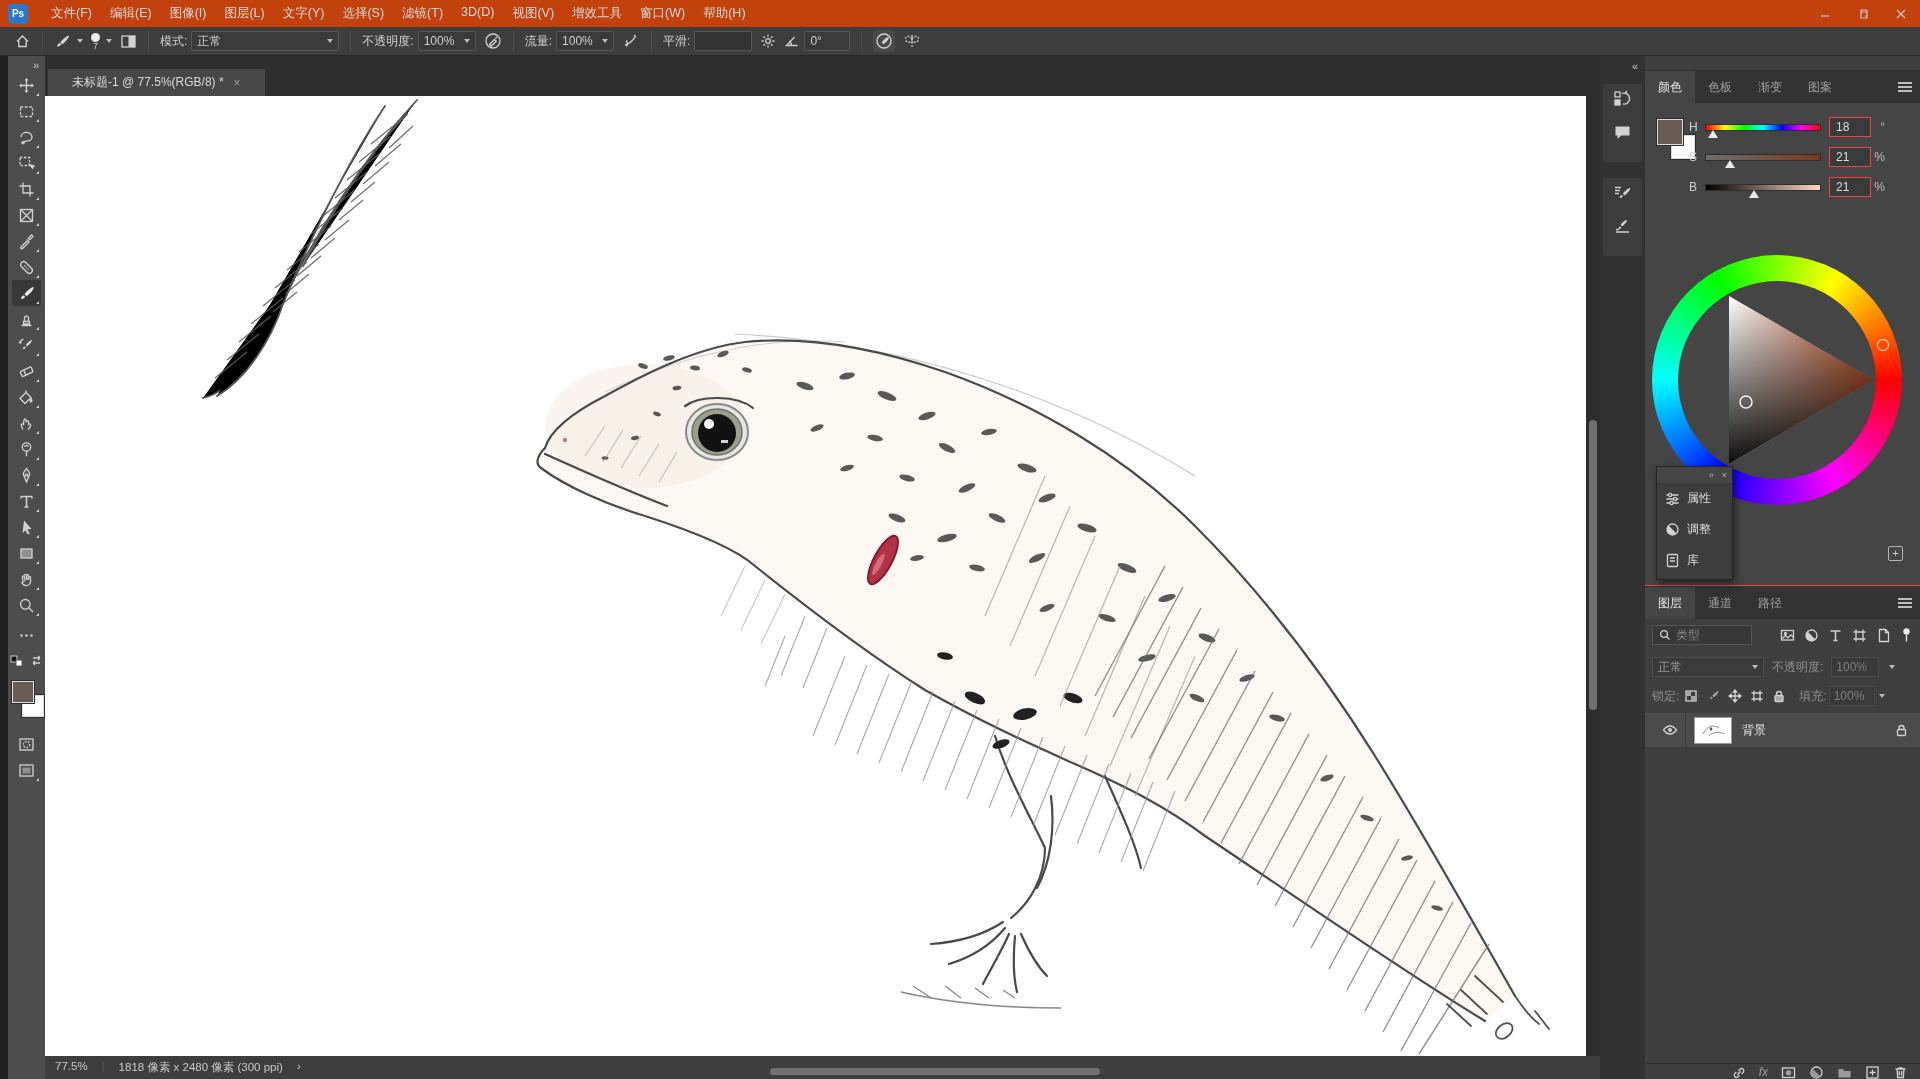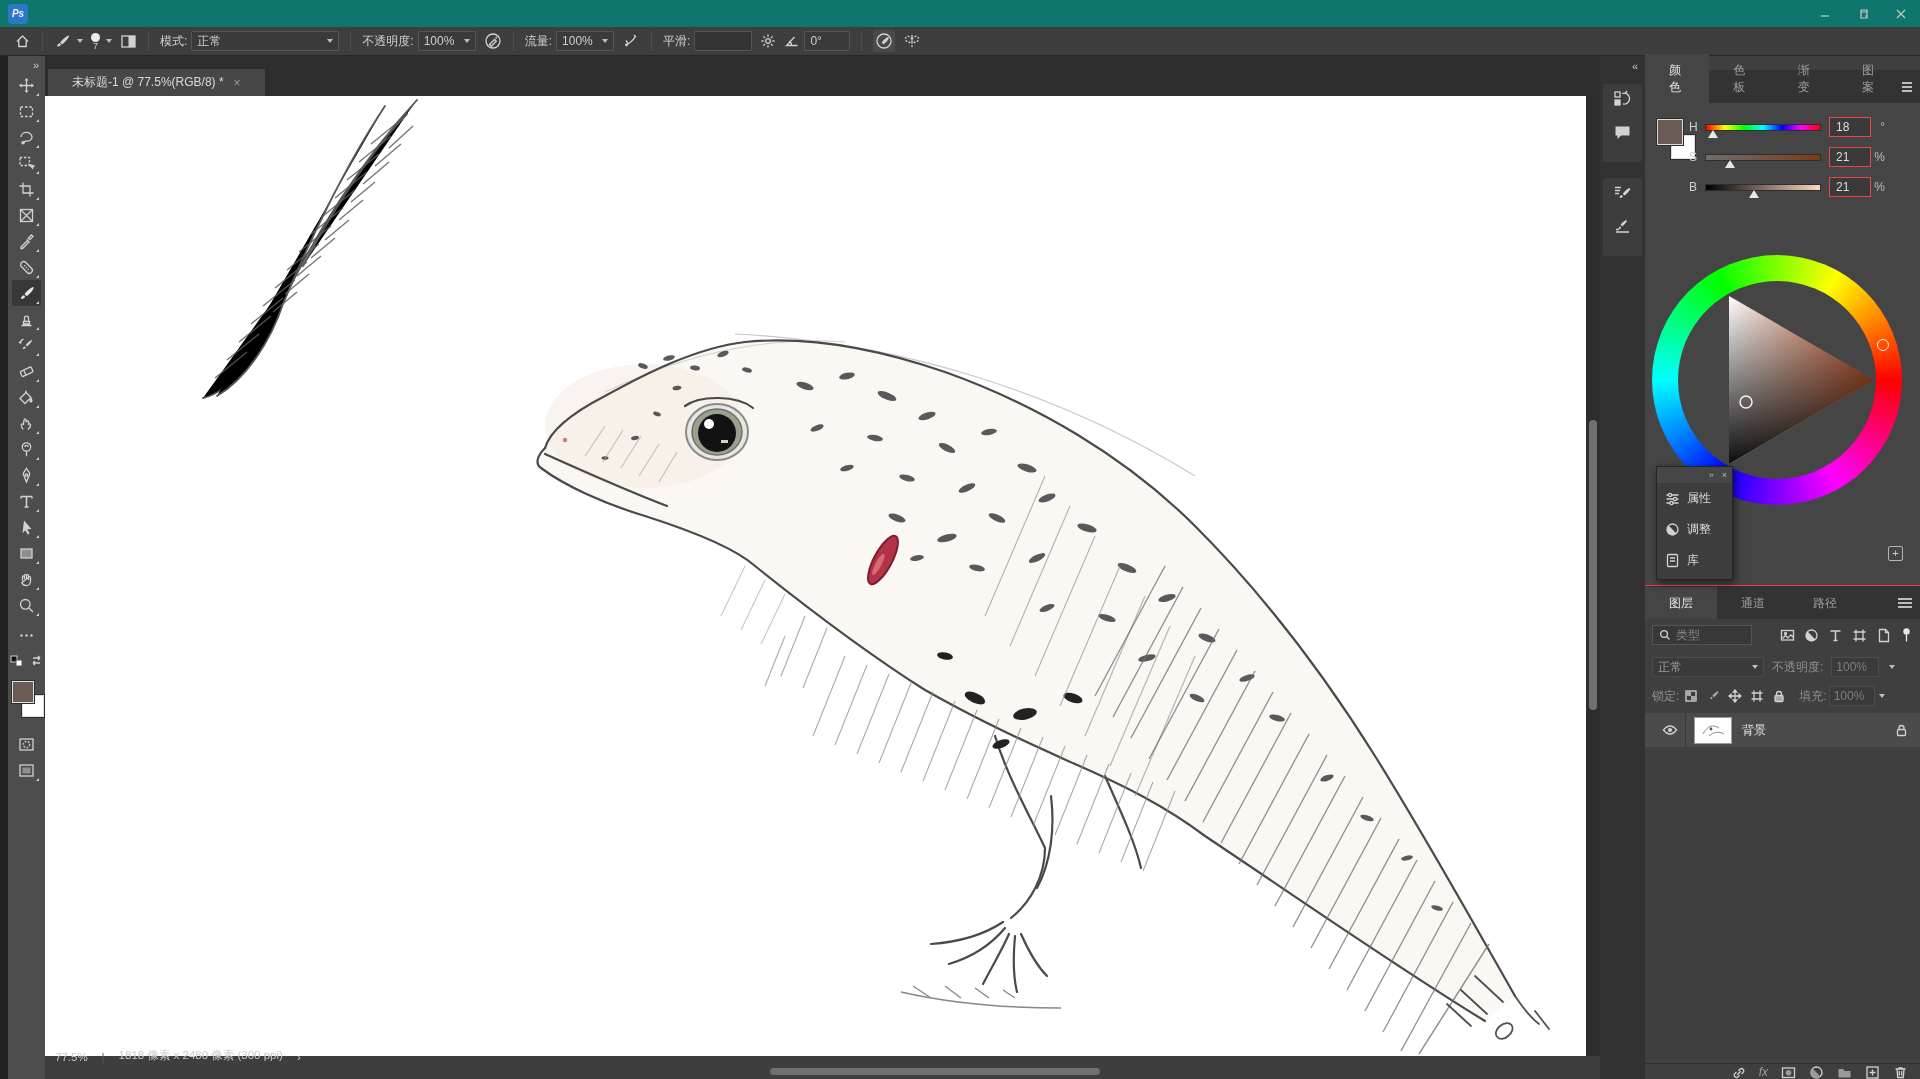--- a/index.html
+++ b/index.html
@@ -3,22 +3,22 @@
 <meta charset="utf-8">
 <style>
   * { margin:0; padding:0; box-sizing:border-box; }
   body { font-family:"Liberation Sans","DejaVu Sans",sans-serif; background:#111; }
   .app { position:relative; width:1920px; height:1079px; background:#282828; overflow:hidden;
          color:#d6d6d6; font-size:12px; }
   svg.ic { display:block; stroke:#d2d2d2; fill:none; stroke-width:1.3; }
   .abs { position:absolute; }
 
   
-  .titlebar { position:absolute; left:0; top:0; width:1920px; height:27px; background:#0f766e;
-              display:flex; align-items:center;font-style:italic; }
+  .titlebar { position:absolute; left:0; top:0; width:1920px; height:27px; background:#c2410c;
+              display:flex; align-items:center; }
   .ps-logo { width:20px; height:20px; margin-left:8px; border-radius:4px; background:#2d77c9;
              color:#eaf4ff; font-size:10px; font-weight:bold; display:flex; align-items:center;
              justify-content:center; }
   .menus { display:flex; margin-left:14px; }
   .menus .mi { padding:5px 9px; color:#d8d8d8; font-size:12.5px; cursor:default; }
   .winbtns { margin-left:auto; display:flex; height:27px; }
   .winbtn { width:38px; height:27px; display:flex; align-items:center; justify-content:center; }
   .winbtn svg { stroke:#c8c8c8; stroke-width:1.2; }
 
   
@@ -54,34 +54,34 @@
 
   
   .tabbar { position:absolute; left:45px; top:56px; width:1555px; height:40px; background:#2e2e2e; }
   .doctab { position:absolute; left:3px; bottom:0; height:27px; background:#474747; color:#dadada;
             display:flex; align-items:center; padding:0 24px; font-size:12px; gap:10px; }
   .doctab .x { color:#9d9d9d; font-size:12px; }
   .canvas { position:absolute; left:45px; top:96px; width:1541px; height:960px; background:#ffffff; overflow:hidden; }
   .vscroll { position:absolute; left:1586px; top:96px; width:14px; height:960px; background:#2d2d2d; }
   .vthumb { position:absolute; left:3px; top:324px; width:8px; height:290px; background:#707070; border-radius:4px; }
   .statusbar { position:absolute; left:45px; top:1056px; width:1555px; height:23px; background:#3e3e3e;
-               display:flex; align-items:flex-end; color:#c9c9c9; font-size:11.5px; padding:4px 0 16px 10px; gap:14px; }
+               display:flex; align-items:flex-start; color:#c9c9c9; font-size:11.5px; padding:4px 0 16px 10px; gap:14px; }
   .hthumb { position:absolute; left:725px; top:12px; width:330px; height:7px; background:#707070; border-radius:4px; }
 
   
   .dock { position:absolute; left:1600px; top:56px; width:45px; height:1023px; background:#323232; }
   .dock .dk-collapse { position:absolute; right:7px; top:4px; color:#c9c9c9; font-size:11px; }
   .dock-group { position:absolute; left:3px; width:39px; background:#3d3d3d; border-radius:2px;
                 display:flex; flex-direction:column; align-items:center; padding:6px 0; gap:14px; }
 
   
   .rpanel { position:absolute; left:1645px; top:56px; width:275px; height:1023px; background:#3f3f3f; }
   .ptabs { position:absolute; left:0; width:275px; height:33px; background:#333333; display:flex;
            align-items:flex-end; }
-  .ptab { padding:8px 24px 7px; color:#9f9f9f; font-size:12px; }
+  .ptab { padding:8px 13px 7px; color:#9f9f9f; font-size:12px; }
   .ptab.on { background:#454545; color:#e4e4e4; }
   .pmenu { margin-left:auto; margin-right:8px; margin-bottom:9px; width:14px; }
   .pmenu div { height:1.5px; background:#bdbdbd; margin:2.5px 0; }
 
   .colorbody { position:absolute; left:0; top:33px; width:275px; height:497px; background:#454545; }
   .hsb-row { position:absolute; left:44px; display:flex; align-items:center; height:20px; }
   .hsb-label { width:16px; color:#cfcfcf; }
   .track { width:116px; height:7px; border:1px solid #2e2e2e; position:relative; }
   .thumb { position:absolute; bottom:-8px; width:0; height:0; margin-left:-5px;
            border-left:5px solid transparent; border-right:5px solid transparent;
@@ -125,20 +125,34 @@
              display:flex; align-items:center; justify-content:flex-end; gap:13px; padding-right:12px;
              color:#9a9a9a; }
 </style>
 </head>
 <body>
 
 <div class="app">
 
   <div class="titlebar">
     <div class="ps-logo">Ps</div>
+    <div class="menus">
+      <div class="mi">文件(F)</div>
+      <div class="mi">编辑(E)</div>
+      <div class="mi">图像(I)</div>
+      <div class="mi">图层(L)</div>
+      <div class="mi">文字(Y)</div>
+      <div class="mi">选择(S)</div>
+      <div class="mi">滤镜(T)</div>
+      <div class="mi">3D(D)</div>
+      <div class="mi">视图(V)</div>
+      <div class="mi">增效工具</div>
+      <div class="mi">窗口(W)</div>
+      <div class="mi">帮助(H)</div>
+    </div>
     <div class="winbtns">
       <div class="winbtn">
         <svg class="ic" width="12" height="12">
             <path d="M2 8h8"></path>
           </svg>
         </div>
       <div class="winbtn">
         <svg class="ic" width="12" height="12">
             <path d="M4 4h6v6H4z M4 4V2h6v6H8"></path>
           </svg>

